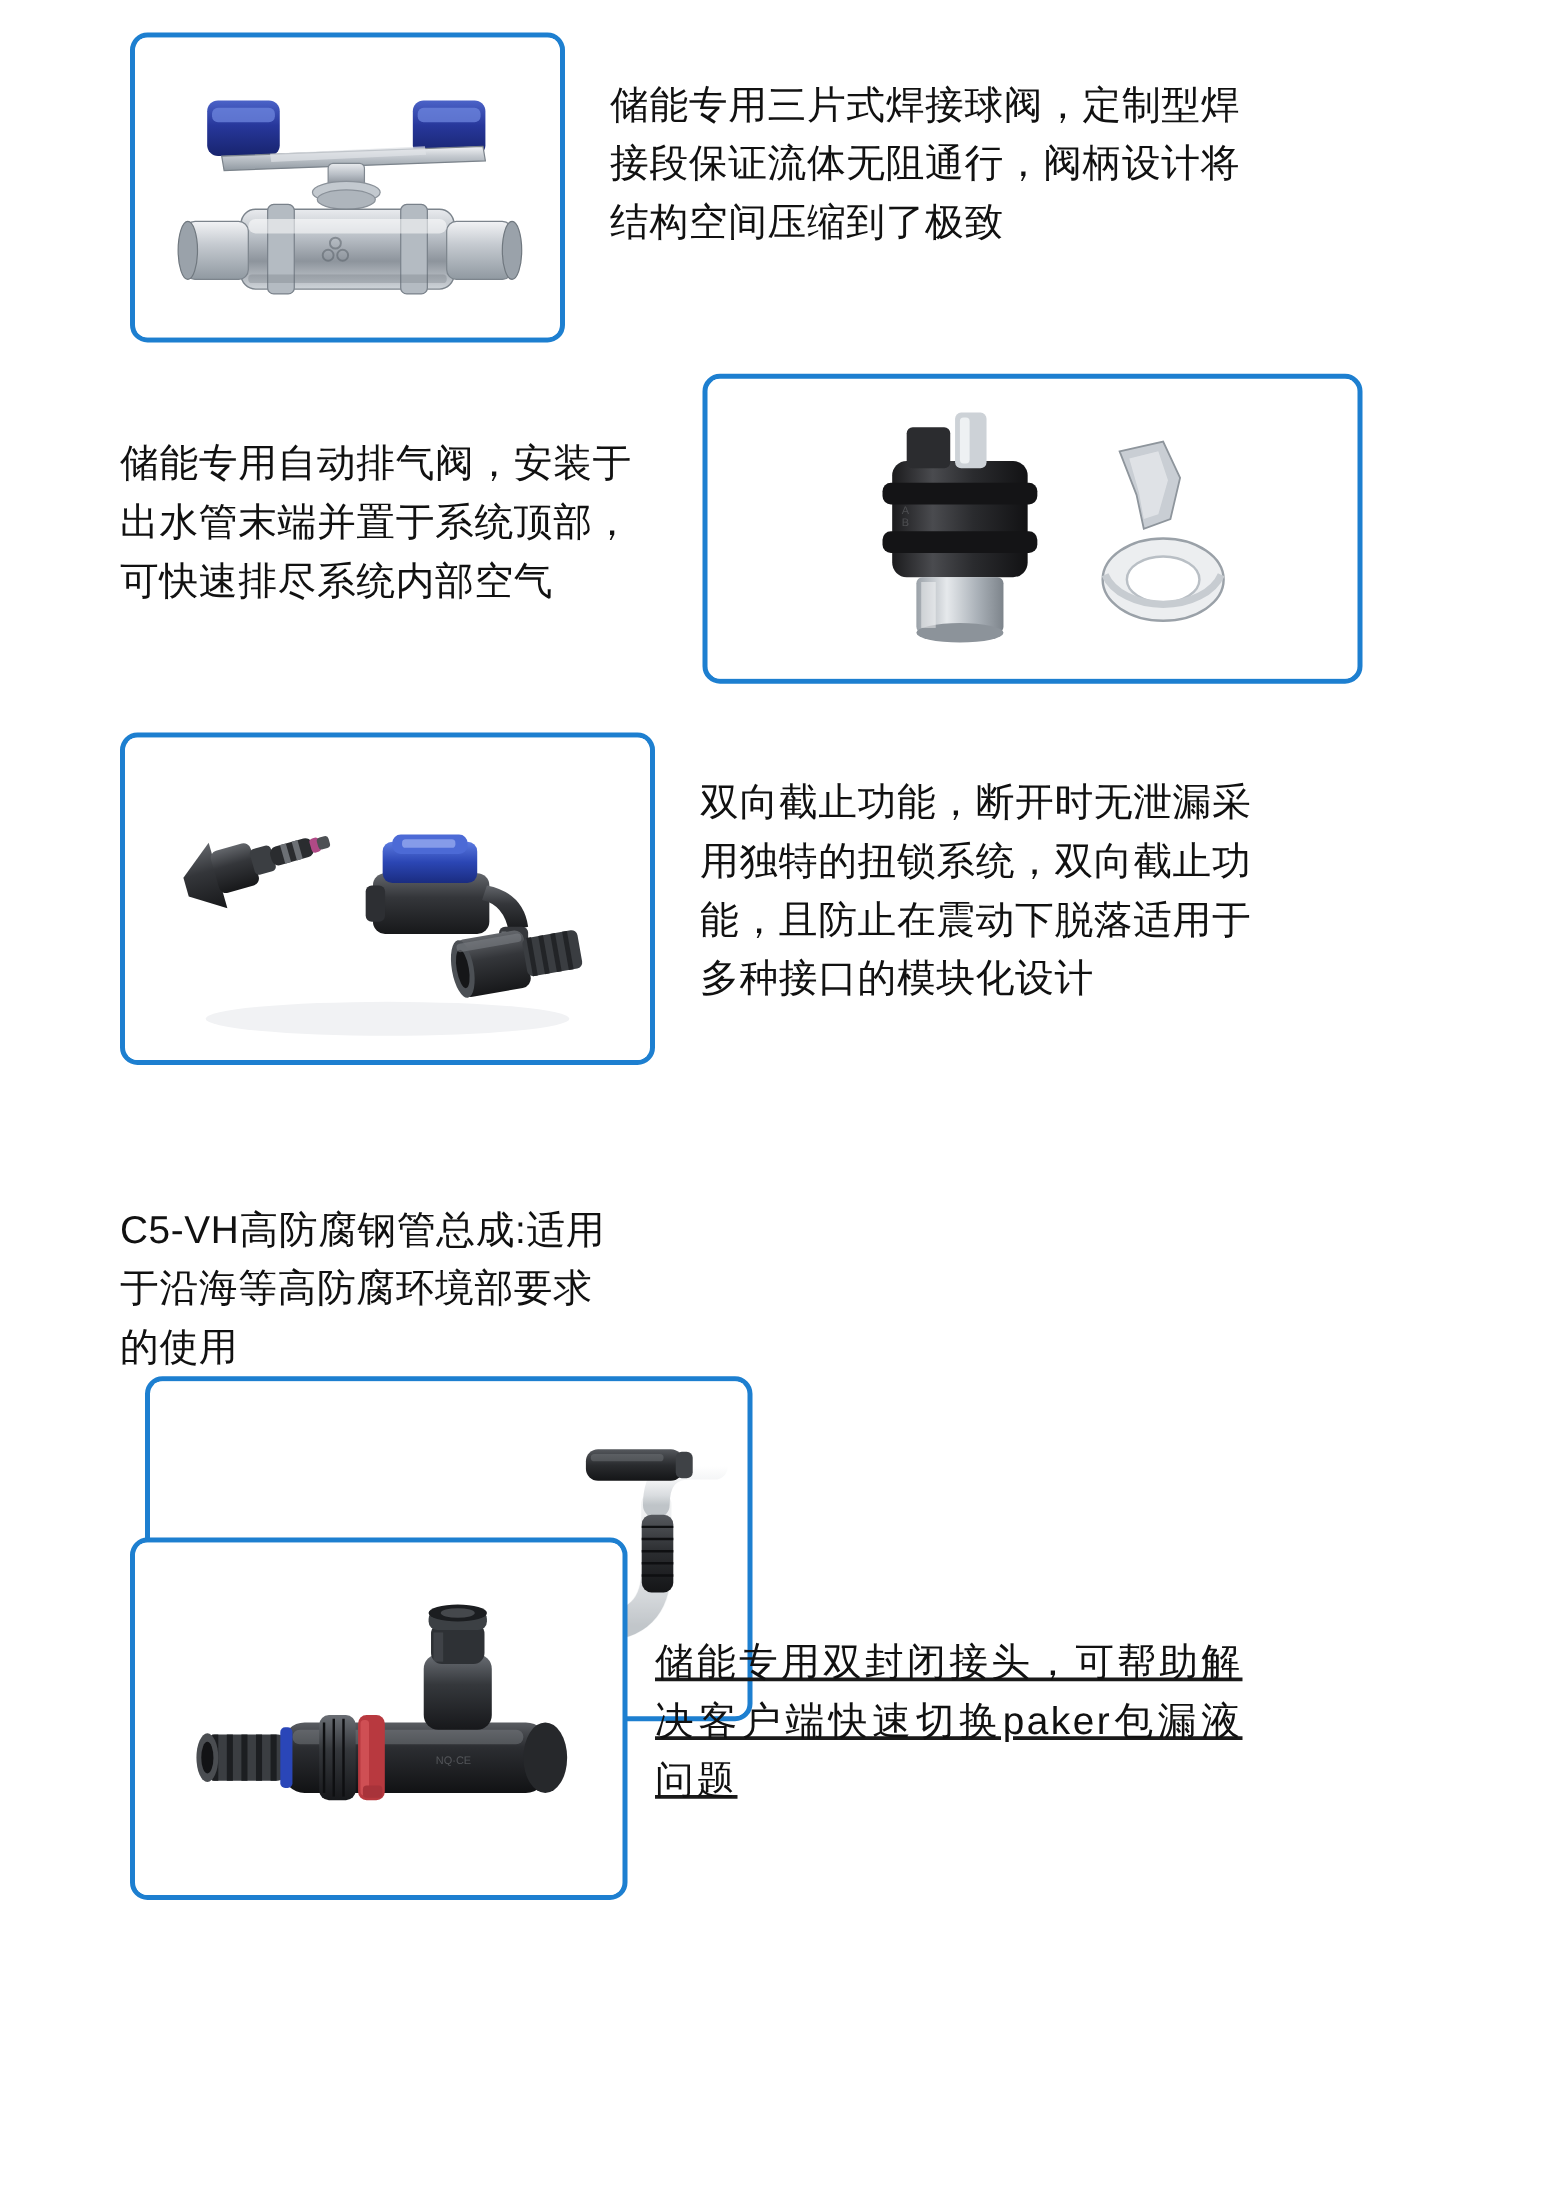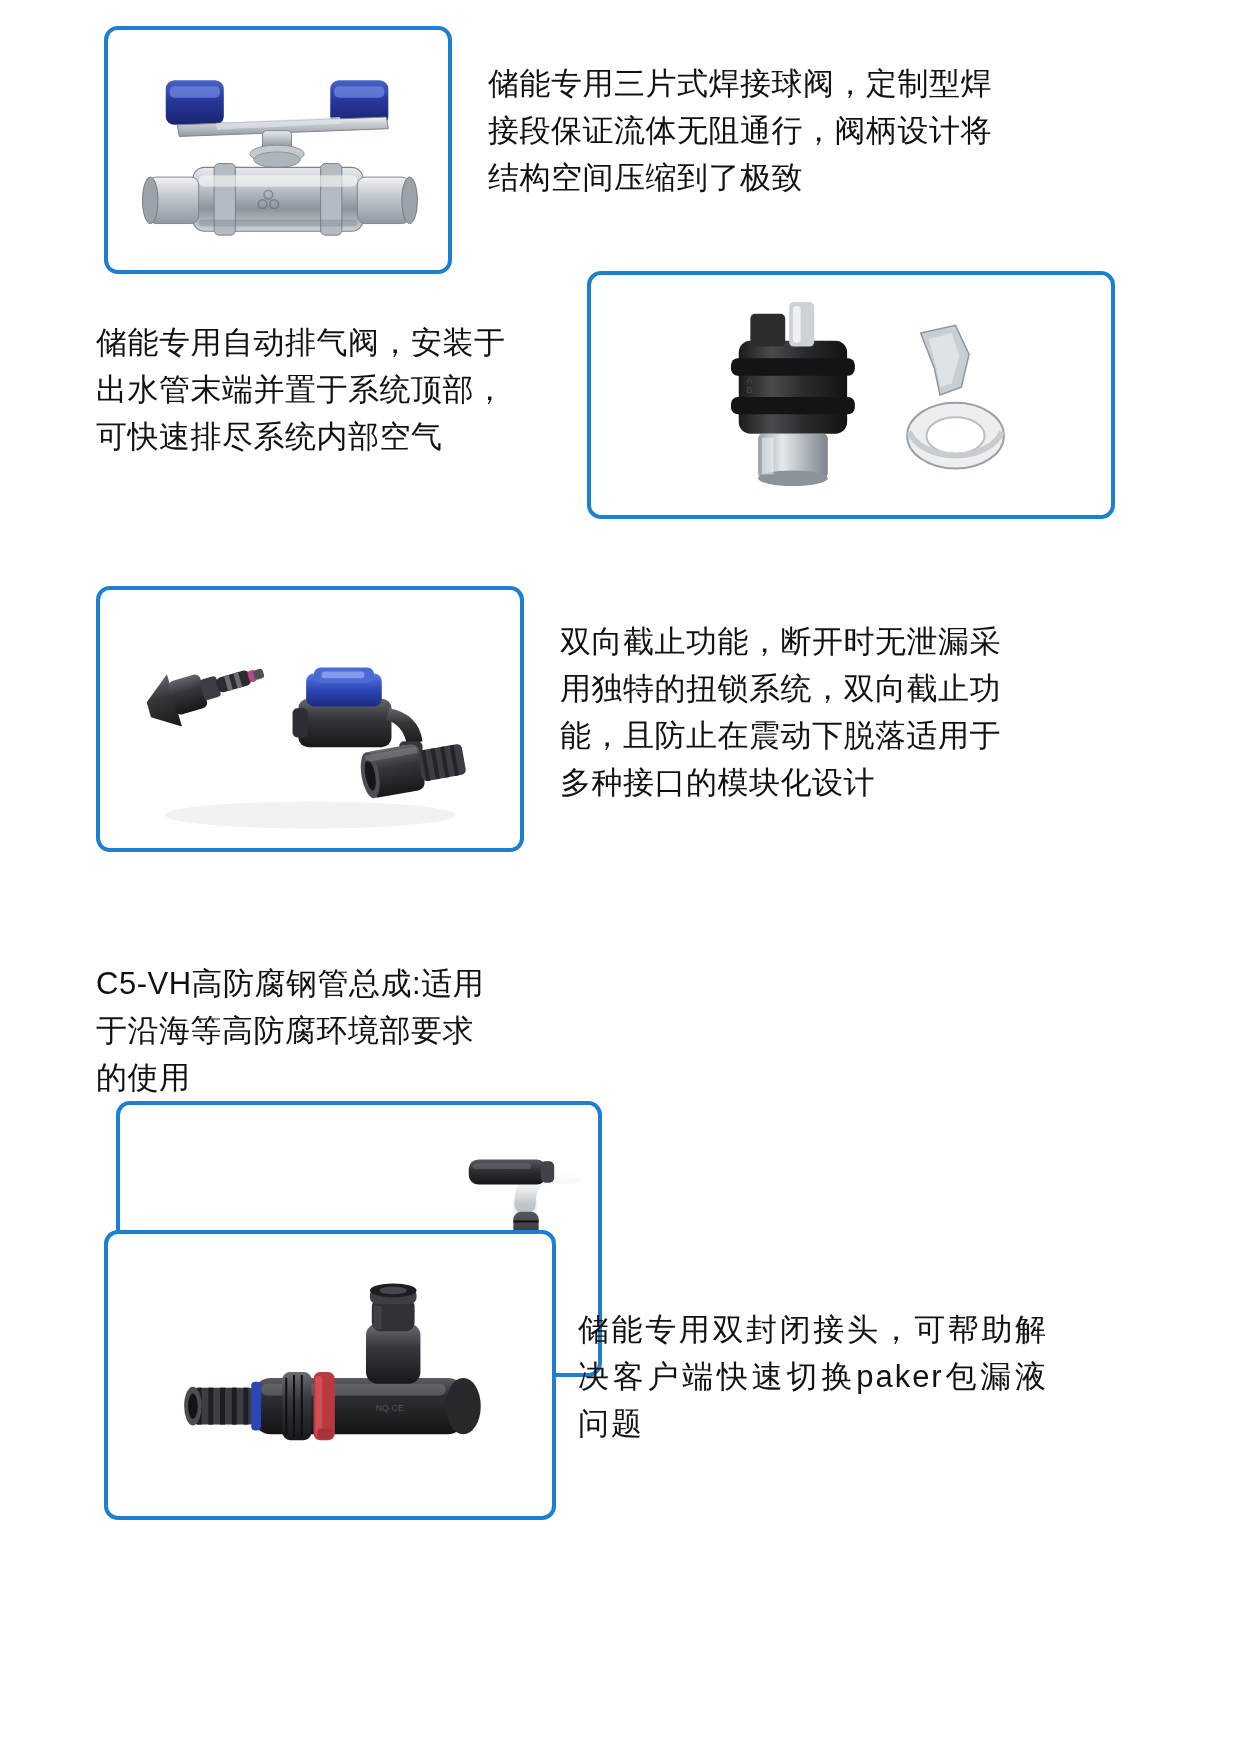--- a/index.html
+++ b/index.html
@@ -43,38 +43,38 @@
   .caption.justified {
     text-align: justify;
   }
 
   
   #row1 { left: 104px; top: 26px; }
   #frame1 { width: 348px; height: 248px; }
   #cap1 { margin-left: 36px; width: 520px; padding-top: 34px; }
 
   
-  #row2 { left: 96px; top: 271px; gap: 25px; }
+  #row2 { left: 96px; top: 299px; }
   #cap2 { width: 440px; padding-top: 48px; }
   #frame2 { margin-left: 26px; width: 528px; height: 248px; }
 
   
   #row3 { left: 96px; top: 586px; }
   #frame3 { width: 428px; height: 266px; }
   #cap3 { margin-left: 36px; width: 470px; padding-top: 32px; }
 
   
   #row4 { left: 96px; top: 898px; flex-direction: column; }
   #cap4 { width: 400px; padding-top: 62px; }
   #frame4 { margin-left: 20px; width: 486px; height: 276px; }
 
   
   #row5 { left: 104px; top: 1230px; }
-  #frame5 { width: 452px; height: 290px; }
-  #cap5 { margin-left: 22px; width: 470px; padding-top: 76px; }
+  #frame5 { width: 398px; height: 290px; }
+  #cap5 { margin-left: 22px; width: 470px; padding-top: 76px; text-decoration: underline; }
   #cap5 .caption { letter-spacing: 2px; }
 
   
   
   
   .svgwrap { width: 100%; height: 100%; display: block; }
 </style>
 </head>
 <body>
 

